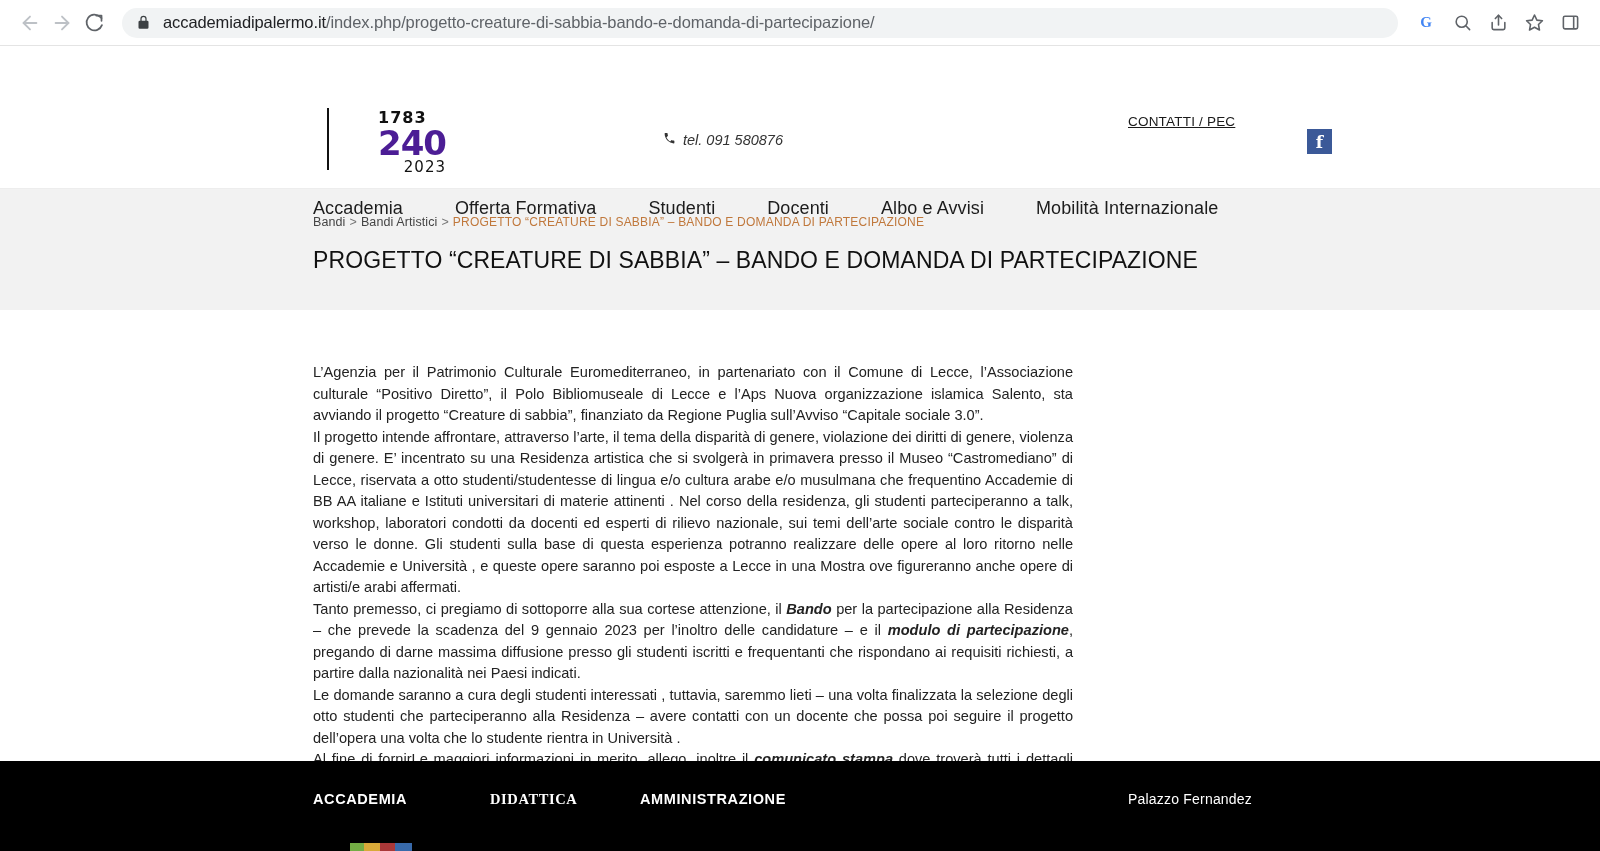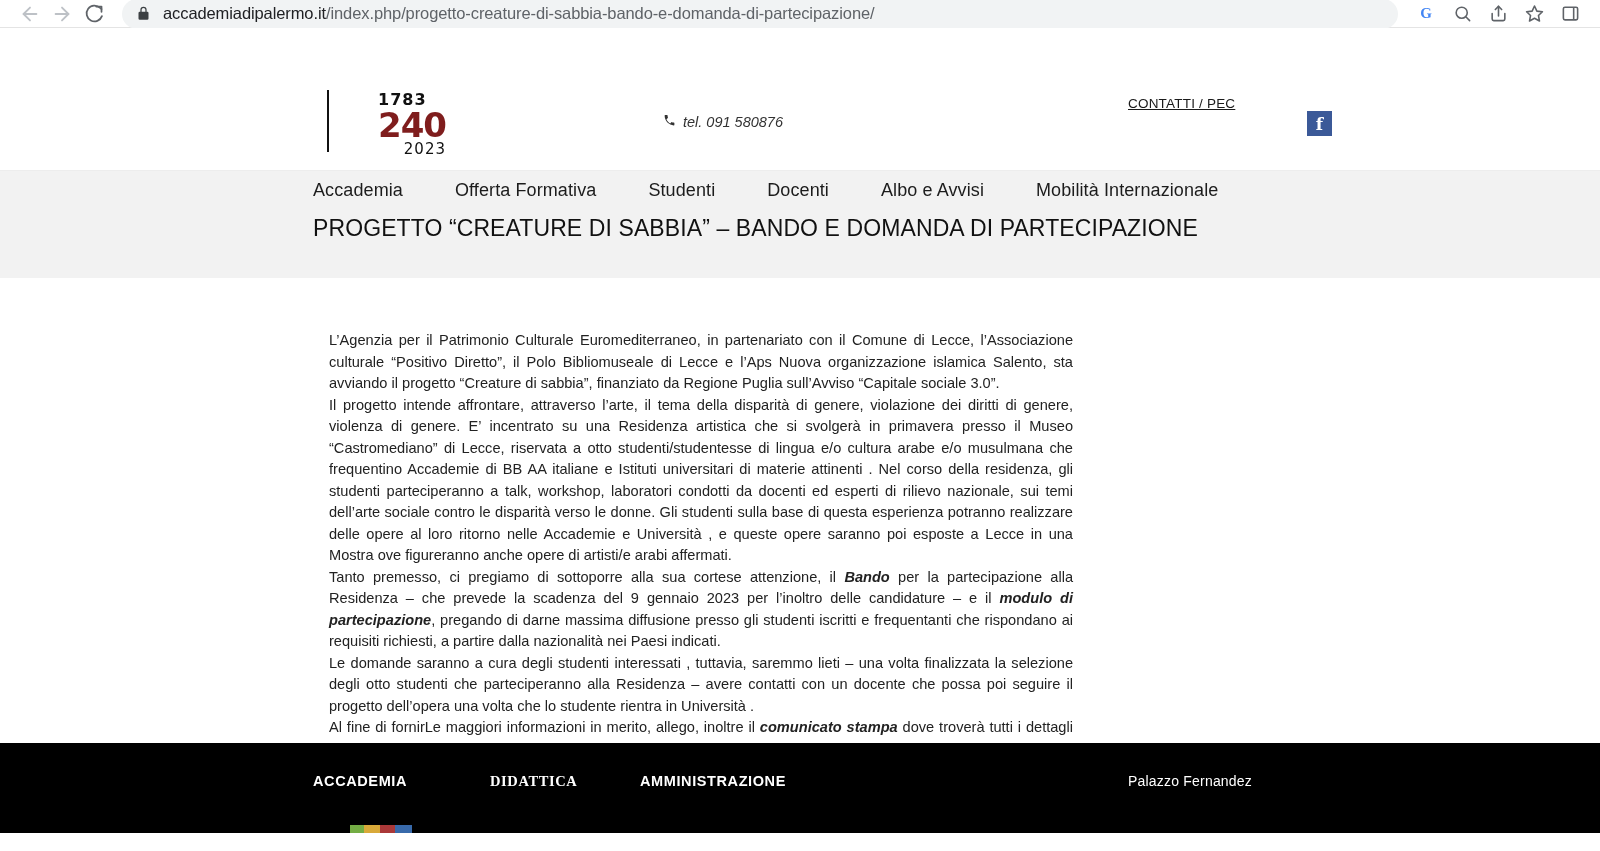--- a/index.html
+++ b/index.html
@@ -6,21 +6,21 @@
   html, body {
     margin: 0; padding: 0;
     width: 1600px; height: 851px;
     overflow: hidden;
     background: #ffffff;
     font-family: "Liberation Sans", sans-serif;
   }
 
   
   .browser-bar {
-    height: 28px;
+    height: 46px;
     background: #ffffff;
     display: flex;
     align-items: center;
     padding: 0 14px;
     border-bottom: 1px solid #e4e4e4;
   }
   .nav-btn {
     width: 32px; height: 32px;
     display: flex; align-items: center; justify-content: center;
     color: #5f6368;
@@ -79,21 +79,21 @@
     font-weight: 800;
     font-size: 40px;
     letter-spacing: -1px;
     color: #0b0b0b;
     line-height: 46px;
   }
   .logo-sep { width: 2px; height: 62px; background: #111; margin: 0 14px; }
   .logo-right { line-height: 1; padding-top: 2px; margin-left: 35px; }
   .logo-1783 { font-size: 16px; font-weight: 700; letter-spacing: 1px; color: #111; font-family:"DejaVu Sans", sans-serif;}
   .logo-240 {
-    font-size: 34px; font-weight: 800; color: #7f1d1d; letter-spacing: -1px;
+    font-size: 34px; font-weight: 800; color: #4c1d95; letter-spacing: -1px;
     font-family: "DejaVu Sans", sans-serif; line-height: 34px;
   }
   .logo-2023 { font-size: 15px; font-weight: 400; letter-spacing: 1px; color: #111; text-align: right; font-family:"DejaVu Sans", sans-serif;}
 
   .phone {
     position: absolute; left: 663px; top: 86px;
     font-size: 14.5px; color: #333; display: flex; align-items: center; gap: 7px; font-style: italic;
   }
   .contatti {
     position: absolute; left: 1128px; top: 68px;
@@ -133,21 +133,21 @@
   }
 
   .article {
     padding: 52px 0 0 0;
   }
   .article-body {
     width: 760px; margin-left: 313px;
     font-size: 14.6px; line-height: 21.5px; color: #222;
     text-align: justify;
   }
-  .article-body p { margin: 0 0 0 16px; }
+  .article-body p { margin: 0 0 0 0; }
   .article-body b { font-weight: 700; font-style: italic; }
 
   .footer {
     position: absolute; left: 0; bottom: 0;
     width: 1600px; height: 90px;
     background: #000000;
     color: #ffffff;
   }
   .footer-col {
     position: absolute; top: 30px;
@@ -273,20 +273,23 @@
       <a href="#">Accademia</a>
       <a href="#">Offerta Formativa</a>
       <a href="#">Studenti</a>
       <a href="#">Docenti</a>
       <a href="#">Albo e Avvisi</a>
       <a href="#">Mobilità Internazionale</a>
     </nav>
   </div>
 
   <div class="grey-band">
+    <div class="crumbs">
+      <a href="#" style="color:#444;text-decoration:none">Bandi</a><span class="sep">&gt;</span><a href="#" style="color:#444;text-decoration:none">Bandi Artistici</a><span class="sep">&gt;</span><span class="active">PROGETTO “CREATURE DI SABBIA” – BANDO E DOMANDA DI PARTECIPAZIONE</span>
+    </div>
     <h1 class="page-title">PROGETTO “CREATURE DI SABBIA” – BANDO E DOMANDA DI PARTECIPAZIONE</h1>
   </div>
 
   <div class="article">
     <div class="article-body">
       <p>L’Agenzia per il Patrimonio Culturale Euromediterraneo,  in partenariato con il Comune di Lecce, l’Associazione culturale “Positivo Diretto”, il Polo Bibliomuseale di Lecce e l’Aps Nuova organizzazione islamica Salento, sta avviando il progetto “Creature di sabbia”, finanziato da Regione Puglia sull’Avviso “Capitale sociale 3.0”.</p>
       <p>Il progetto  intende affrontare, attraverso l’arte, il tema della disparità di genere, violazione dei diritti di genere, violenza di genere. E’ incentrato su una Residenza artistica che si svolgerà in primavera presso il Museo “Castromediano” di Lecce, riservata a otto studenti/studentesse di lingua e/o cultura arabe e/o musulmana  che frequentino Accademie di BB AA italiane e Istituti universitari di materie attinenti . Nel corso della residenza, gli studenti parteciperanno a talk, workshop, laboratori condotti da docenti ed esperti di rilievo nazionale, sui temi dell’arte sociale contro le disparità verso le donne. Gli studenti sulla base di questa esperienza potranno realizzare delle opere al loro ritorno nelle Accademie e Università , e queste opere saranno poi esposte a Lecce in una Mostra ove figureranno anche opere di artisti/e arabi affermati.</p>
       <p><span>Tanto premesso, ci pregiamo di sottoporre alla sua cortese attenzione, il </span><b>Bando</b><span> per la partecipazione alla Residenza – che prevede la scadenza del 9 gennaio 2023 per l’inoltro delle candidature –  e il </span><b>modulo di partecipazione</b><span>, pregando di darne massima diffusione presso gli studenti iscritti e frequentanti che rispondano ai requisiti richiesti, a partire dalla nazionalità nei Paesi indicati.</span></p>
       <p>Le domande saranno a cura degli studenti interessati , tuttavia, saremmo lieti – una volta finalizzata la selezione degli otto studenti che parteciperanno alla Residenza – avere contatti con un docente che possa poi seguire il progetto dell’opera una volta che lo studente rientra in Università .</p>
       <p><span>Al fine di fornirLe maggiori informazioni in merito, allego, inoltre il </span><b>comunicato stampa</b><span> dove troverà tutti i dettagli dell’architettura progettuale e dei relativi step e finalità e info sulla cordata di partener del progetto.</span></p>

